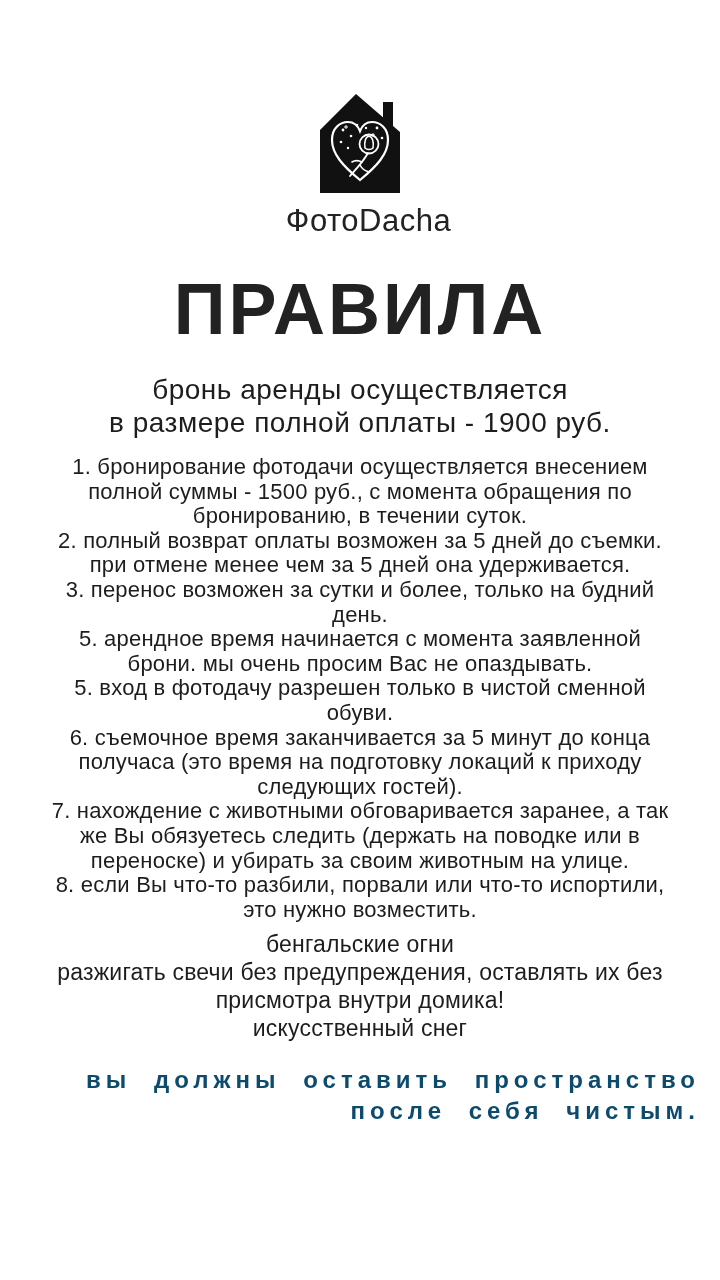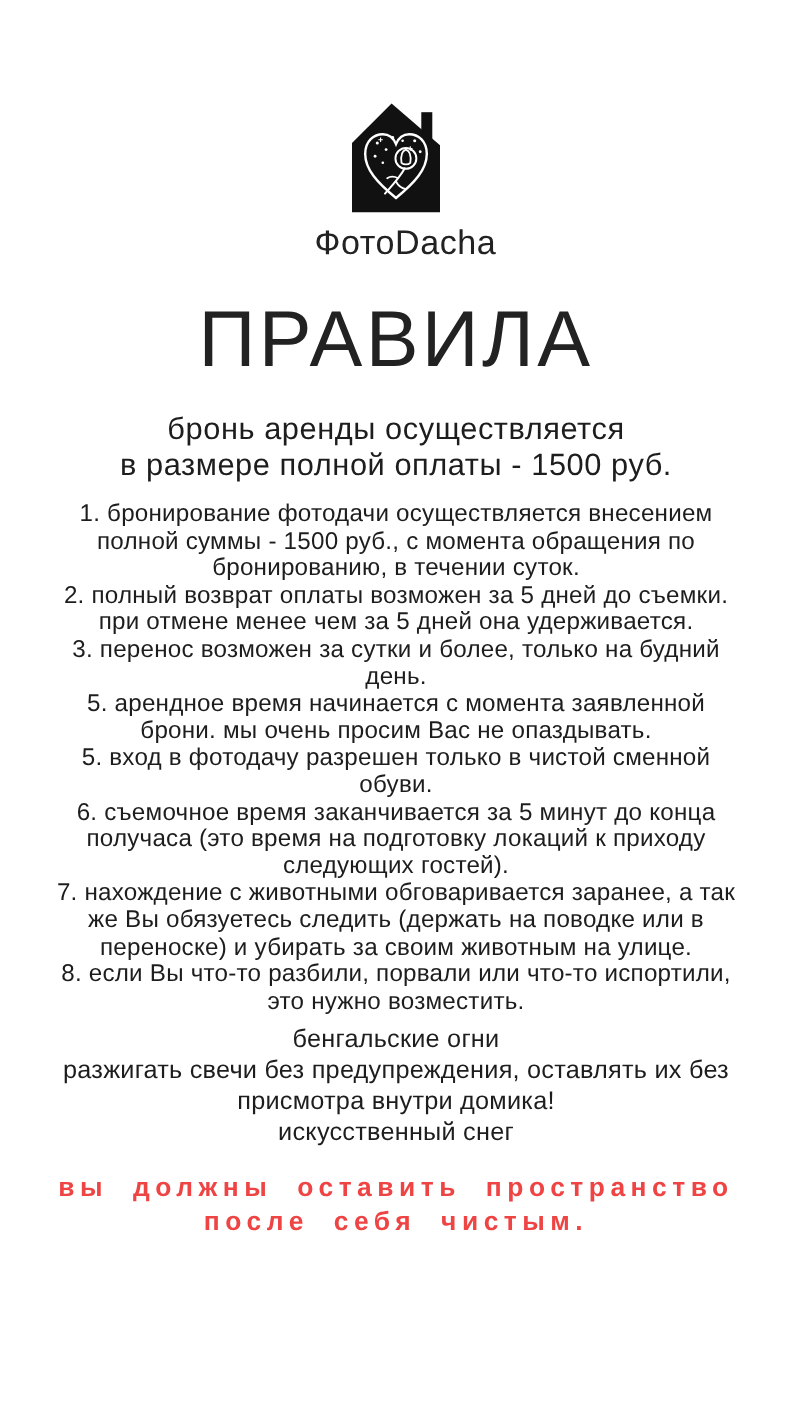--- a/index.html
+++ b/index.html
@@ -26,21 +26,21 @@
   .brand-name {
     margin-top: 6px;
     font-size: 31px;
     letter-spacing: 0.5px;
     color: #222222;
     padding-left: 17px;
   }
   .page-title {
     margin-top: 34px;
     font-size: 72px;
-    font-weight: 400;
+    font-weight: 700;
     letter-spacing: 3px;
     line-height: 1;
     color: #222222;
   }
   .subtitle {
     margin-top: 28px;
     font-size: 28px;
     line-height: 33px;
     letter-spacing: 0.5px;
     white-space: pre-line;
@@ -69,21 +69,22 @@
   }
   .footer-note {
     margin-top: 22px;
     padding: 0 20px;
     font-size: 24px;
     font-weight: 700;
     line-height: 31px;
     letter-spacing: 5px;
     word-spacing: 11px;
     white-space: pre-line;
-    color: #ef4444;
+    color: #0c4a6e;
+    text-align: right;
   }
 </style>
 </head>
 <body>
 
 <div class="page">
 
   <div class="logo-wrap">
     <svg width="82" height="105" viewBox="0 0 82 105" xmlns="http://www.w3.org/2000/svg">
 
@@ -112,21 +113,21 @@
       <path d="M54,41 l0,4 M52,43 l4,0" stroke="#ffffff" stroke-width="1"></path>
       <path d="M27,33 l0,4 M25,35 l4,0" stroke="#ffffff" stroke-width="1"></path>
     </svg>
   </div>
 
   <div class="brand-name">ФотоDacha</div>
 
   <div class="page-title">ПРАВИЛА</div>
 
   <div class="subtitle">бронь аренды осуществляется
-в размере полной оплаты - 1500 руб.</div>
+в размере полной оплаты - 1900 руб.</div>
 
   <div class="rules">
     <div class="rule-item">1. бронирование фотодачи осуществляется внесением полной суммы - 1500 руб., с момента обращения по бронированию, в течении суток.</div>
     <div class="rule-item">2. полный возврат оплаты возможен за 5 дней до съемки. при отмене менее чем за 5 дней она удерживается.</div>
     <div class="rule-item">3. перенос возможен за сутки и более, только на будний день.</div>
     <div class="rule-item">5. арендное время начинается с момента заявленной брони. мы очень просим Вас не опаздывать.</div>
     <div class="rule-item">5. вход в фотодачу разрешен только в чистой сменной обуви.</div>
     <div class="rule-item">6. съемочное время заканчивается за 5 минут до конца получаса (это время на подготовку локаций к приходу следующих гостей).</div>
     <div class="rule-item">7. нахождение с животными обговаривается заранее, а так же Вы обязуетесь следить (держать на поводке или в переноске) и убирать за своим животным на улице.</div>
     <div class="rule-item">8. если Вы что-то разбили, порвали или что-то испортили, это нужно возместить.</div>

